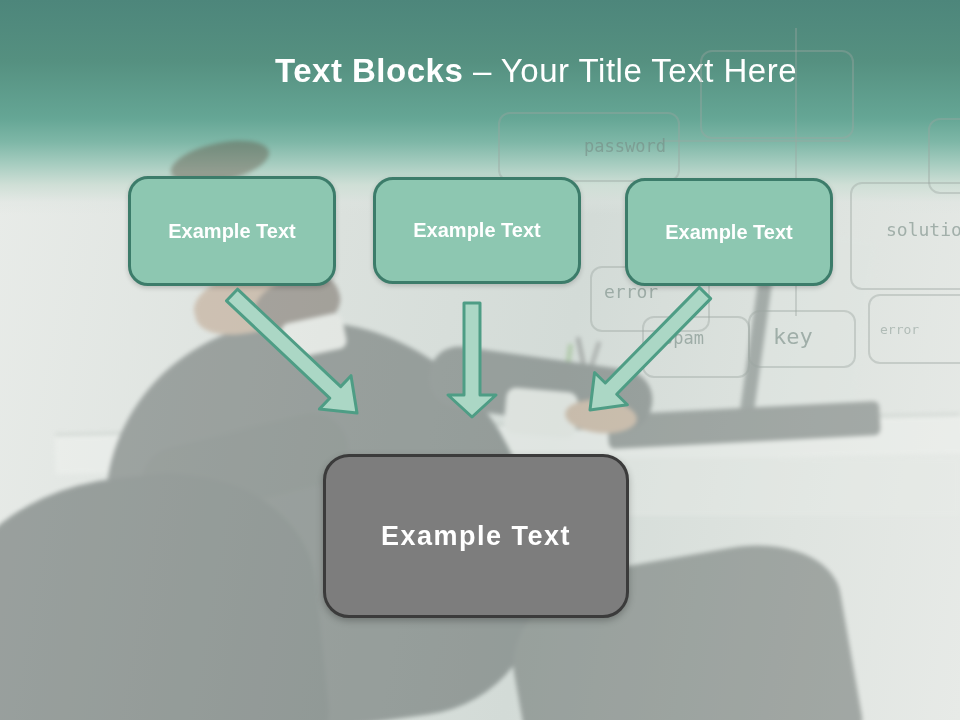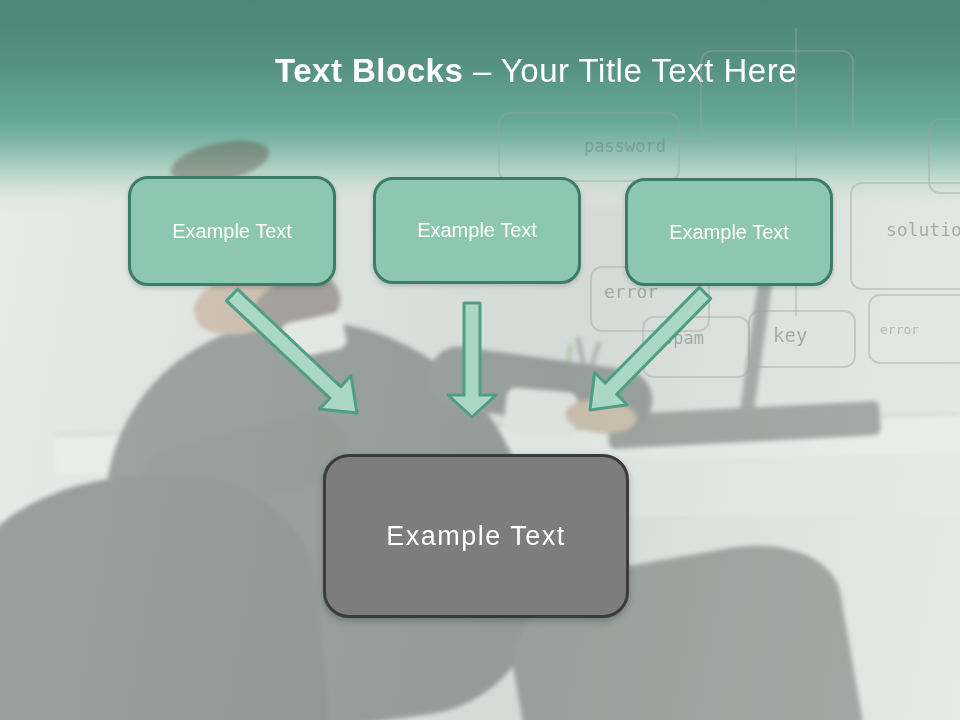--- a/index.html
+++ b/index.html
@@ -54,25 +54,25 @@
   .o7{left:700px;top:50px;width:150px;height:85px;}
   .o8{left:928px;top:118px;width:70px;height:72px;}
   .flow .ln{position:absolute;background:rgba(154,166,160,0.38);}
   .l1{left:795px;top:28px;width:2px;height:288px;}
   .l2{left:660px;top:140px;width:190px;height:2px;}
   .bg-word{position:absolute;font-family:"DejaVu Sans Mono",monospace;color:rgba(118,138,131,0.60);}
   .w-password{left:548px;top:136px;font-size:17px;margin-left:36px;}
   .w-solution{left:886px;top:219px;font-size:18px;}
   .w-error1{left:604px;top:281px;font-size:18px;}
   .w-spam{left:663px;top:328px;font-size:17px;}
-  .w-key{left:773px;top:324px;font-size:19px;}
+  .w-key{left:773px;top:324px;font-size:22px;}
   .w-error2{left:880px;top:322px;font-size:13px;color:rgba(118,138,131,0.45);}
 
   
-  .content{position:absolute;left:0;top:0;width:960px;height:720px;z-index:5;}
+  .content{position:absolute;left:0;top:0;width:960px;height:720px;z-index:5;font-weight:bold;}
   .tbox{position:absolute;display:flex;align-items:center;justify-content:center;
     background:#8dc7b1;border:3px solid #3c7c6a;border-radius:20px;
     box-shadow:0 2px 5px rgba(0,0,0,0.18);color:#fff;font-size:20px;}
   .tbox1{left:128px;top:176px;width:202px;height:104px;}
   .tbox2{left:373px;top:177px;width:202px;height:101px;}
   .tbox3{left:625px;top:178px;width:202px;height:102px;}
   .rbox{position:absolute;left:323px;top:454px;width:300px;height:158px;
     display:flex;align-items:center;justify-content:center;
     background:#7d7d7d;border:3px solid #3b3b3b;border-radius:26px;
     box-shadow:0 3px 7px rgba(0,0,0,0.25);color:#fff;font-size:27px;letter-spacing:1.5px;}

